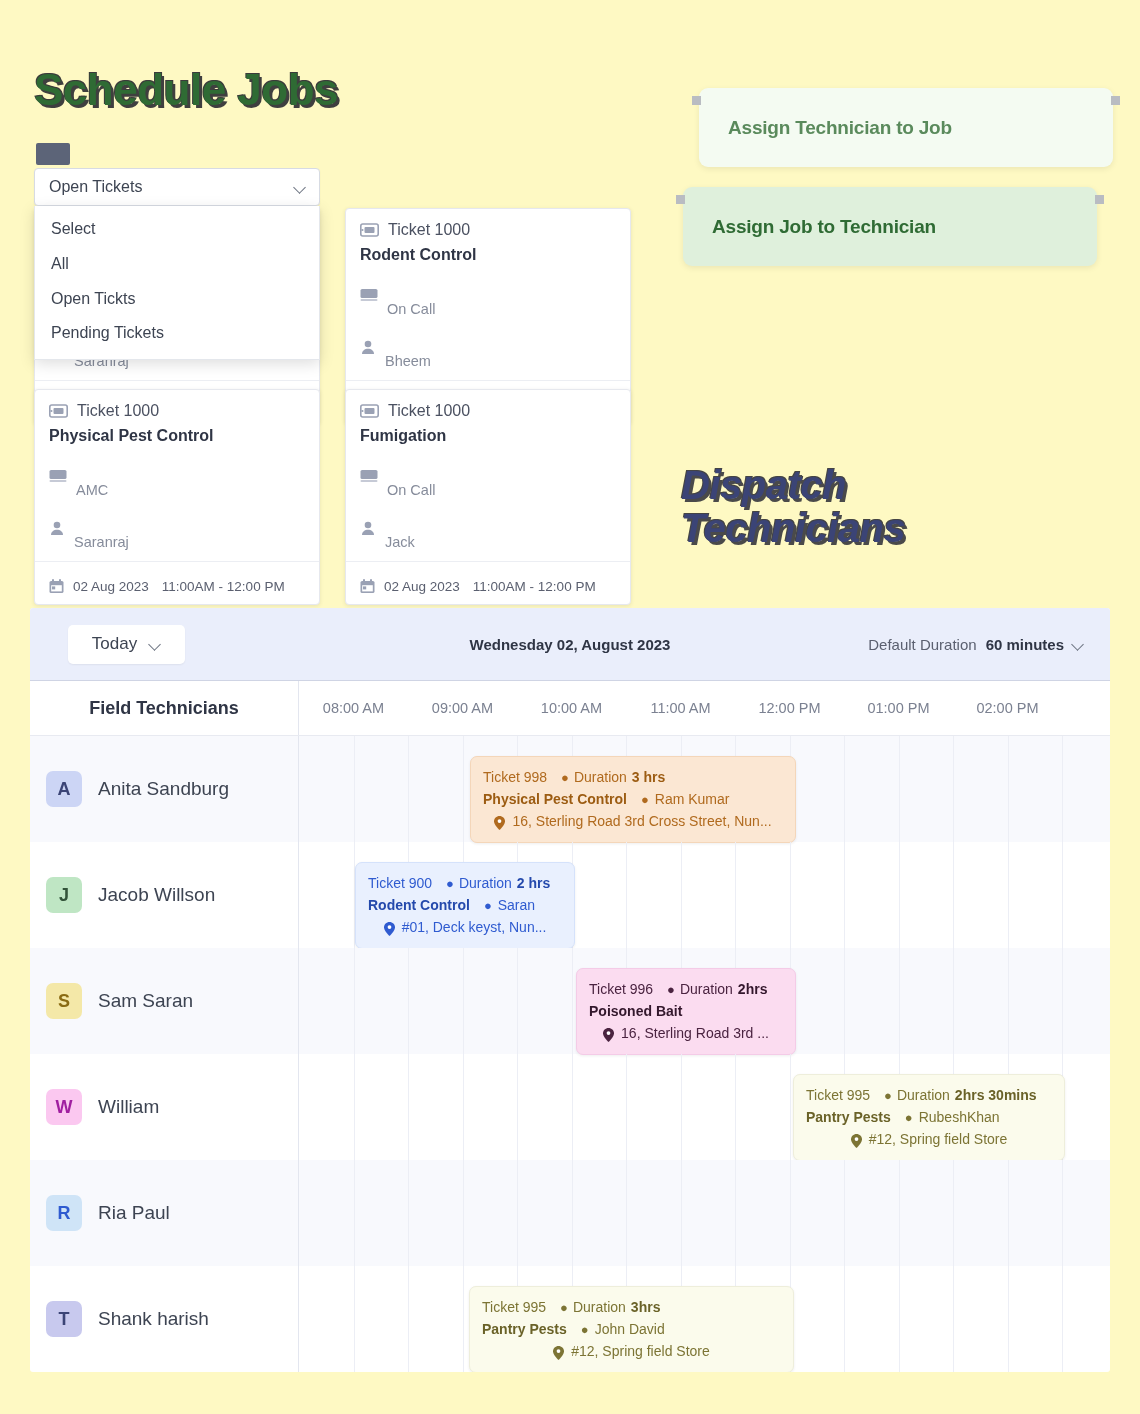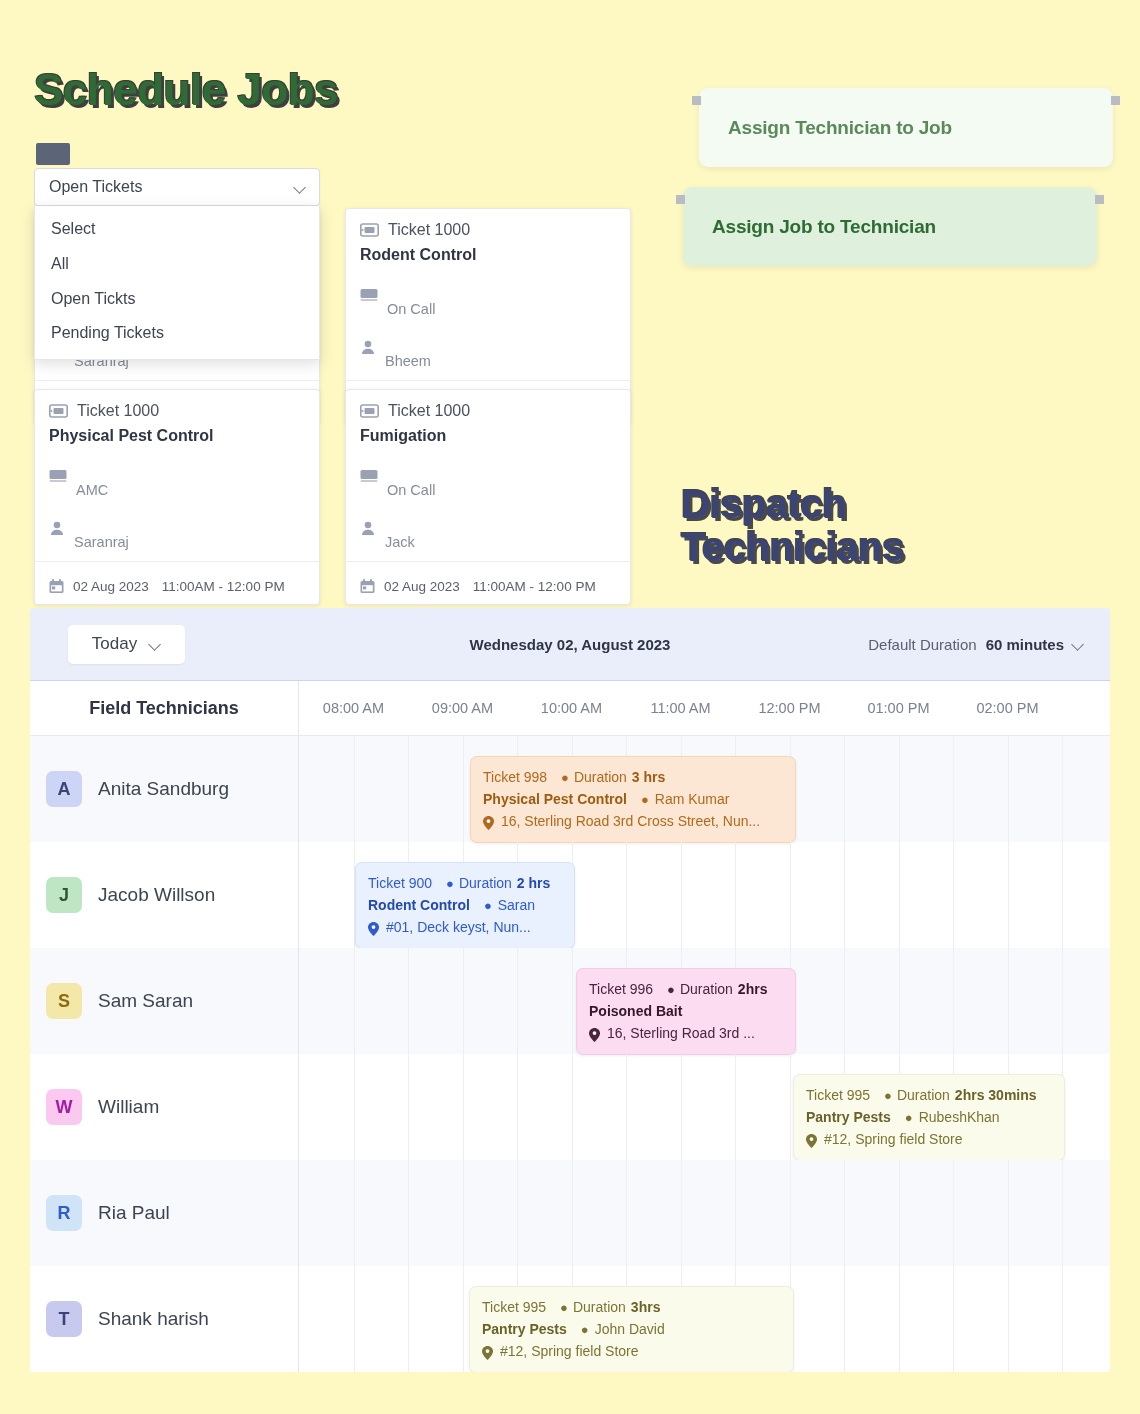--- a/index.html
+++ b/index.html
@@ -19,24 +19,25 @@
     line-height: 1.08;
     white-space: pre-line;
   }
   .heading.green {
     left: 34px; top: 66px;
     font-size: 44px;
     color: #2f6b34;
     text-shadow: 3px 3px 0 #3f3f3f, -1px -1px 0 #3b3b3b, 1px -1px 0 #3b3b3b;
   }
   .heading.navy {
-    left: 681px; top: 483px;
+    left: 681px; top: 464px;
     font-size: 40px;
     color: #3b4476;
     text-shadow: 3px 3px 0 #4a4a4a, -1px -1px 0 #444, 1px -1px 0 #444;
+    font-style: italic;
   }
   .heading-sub-block {
     position: absolute; left: 36px; top: 143px;
     width: 34px; height: 22px; background: #5c6478; border-radius: 2px;
   }
 
   
   .select-wrap { position: absolute; left: 34px; top: 168px; width: 286px; z-index: 40; }
   .select-box {
     height: 38px; background: #fff; border: 1px solid #d7dbe3; border-radius: 4px;
@@ -162,21 +163,21 @@
     position: absolute; top: 0; bottom: 0; width: 1px; background: #eceef5;
   }
 
   
   .ev {
     position: absolute; border-radius: 7px; padding: 9px 12px 10px;
     font-size: 14px; line-height: 1.58; box-shadow: 0 1px 3px rgba(0,0,0,.07);
   }
   .ev .l1 { display: flex; align-items: center; gap: 14px; white-space: nowrap; }
   .ev .l2 { display: flex; align-items: center; gap: 14px; white-space: nowrap; }
-  .ev .l3 { display: flex; align-items: center; gap: 7px; white-space: nowrap; }
+  .ev .l3 { display: flex; align-items: center; gap: 7px; white-space: nowrap; justify-content: center; }
   .ev .svc { font-weight: 700; }
   .ev .dot { font-size: 13px; line-height: 1; }
   .ev b { font-weight: 700; }
 
   .ev.orange { background: #fbe7d3; border: 1px solid #f4d6b9; color: #b06a1e; }
   .ev.orange .svc, .ev.orange b { color: #9c5c12; }
   .ev.blue   { background: #e9f0fe; border: 1px solid #d5e2fb; color: #2f5bd0; }
   .ev.blue .svc, .ev.blue b { color: #2449ac; }
   .ev.pink   { background: #fbdcf0; border: 1px solid #f4cbe7; color: #4a2340; }
   .ev.pink .svc, .ev.pink b { color: #33172c; }

